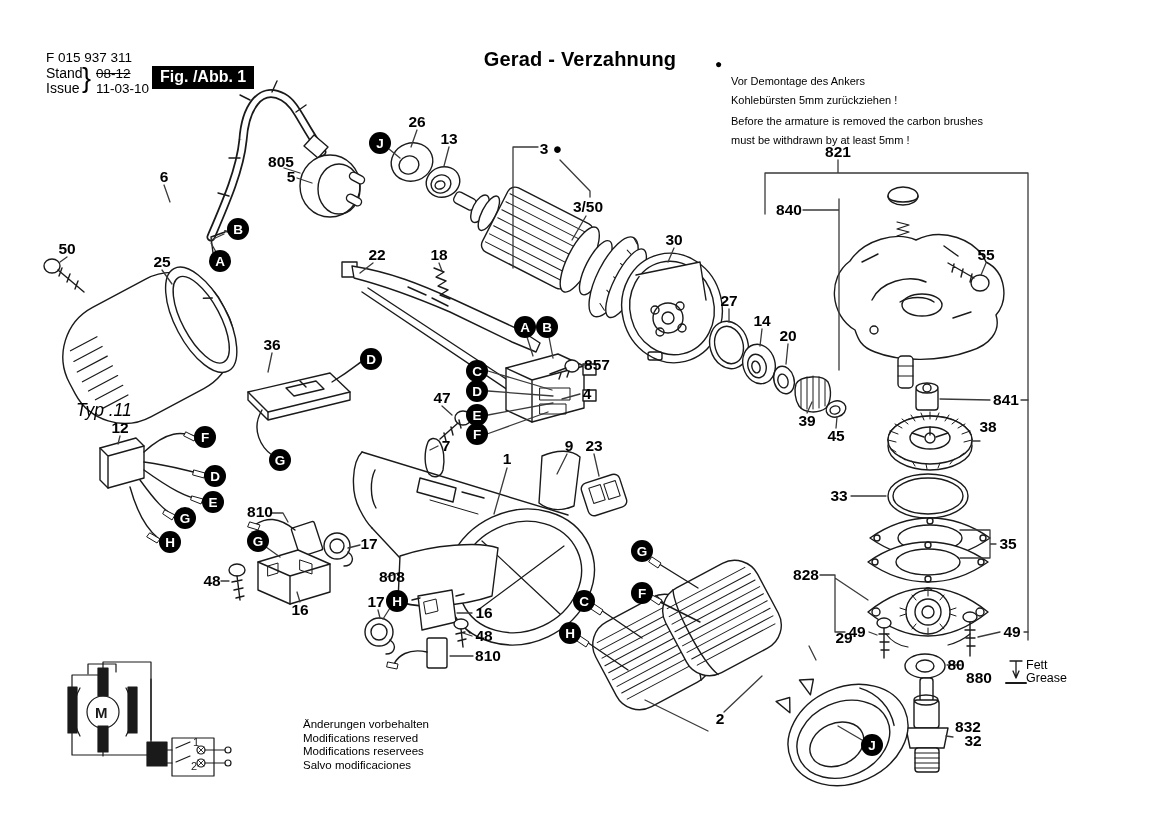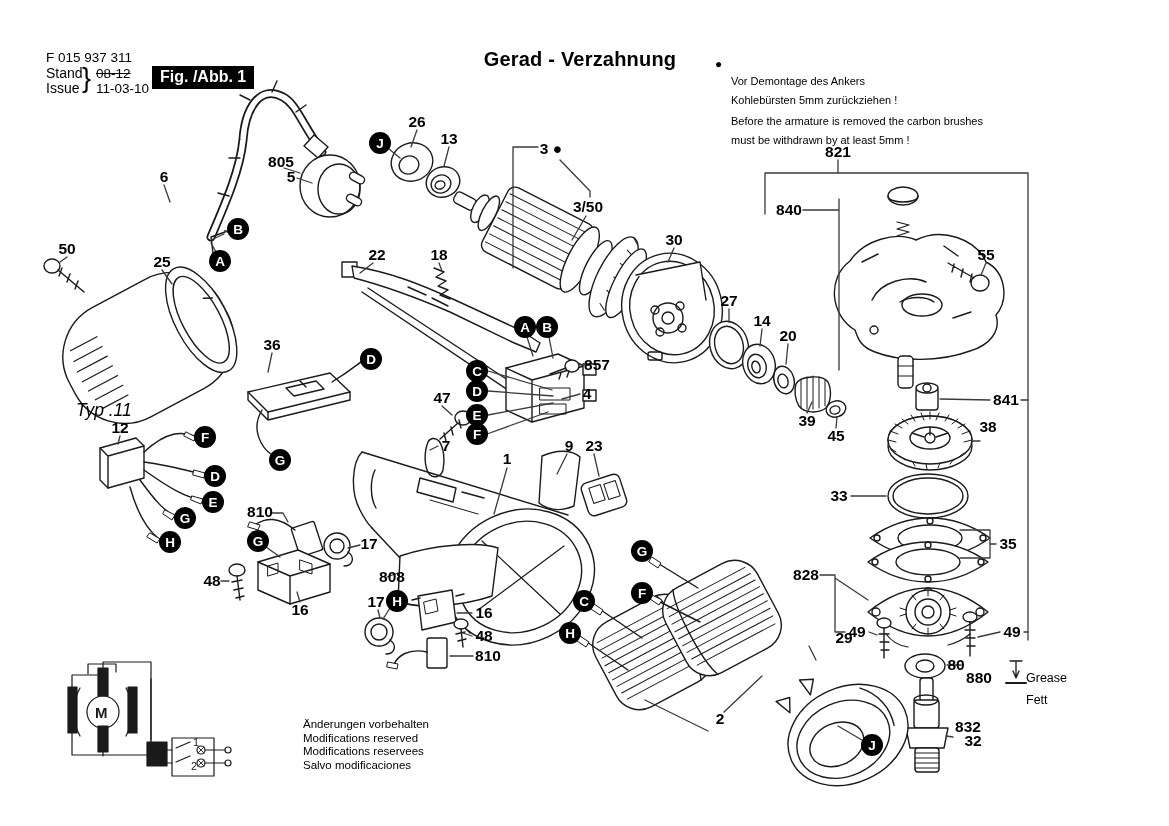--- a/index.html
+++ b/index.html
@@ -508,16 +508,16 @@
       <div class="co letter" style="left: 185px; top: 518px;">G</div>
       <div class="co letter" style="left: 170px; top: 542px;">H</div>
       <div class="co letter" style="left: 280px; top: 460px;">G</div>
       <div class="co letter" style="left: 258px; top: 541px;">G</div>
       <div class="co letter" style="left: 397px; top: 601px;">H</div>
       <div class="co letter" style="left: 642px; top: 551px;">G</div>
       <div class="co letter" style="left: 642px; top: 593px;">F</div>
       <div class="co letter" style="left: 584px; top: 601px;">C</div>
       <div class="co letter" style="left: 570px; top: 633px;">H</div>
       <div class="co letter" style="left: 872px; top: 745px;">J</div>
-      <div class="co text" style="left: 1026px; top: 665px; margin-top: 35px;">Fett</div>
+      <div class="co text" style="left: 1026px; top: 665px;">Fett</div>
       <div class="co text" style="left: 1026px; top: 678px;">Grease</div>
     </div>
 </div>
 
 </body></html>

